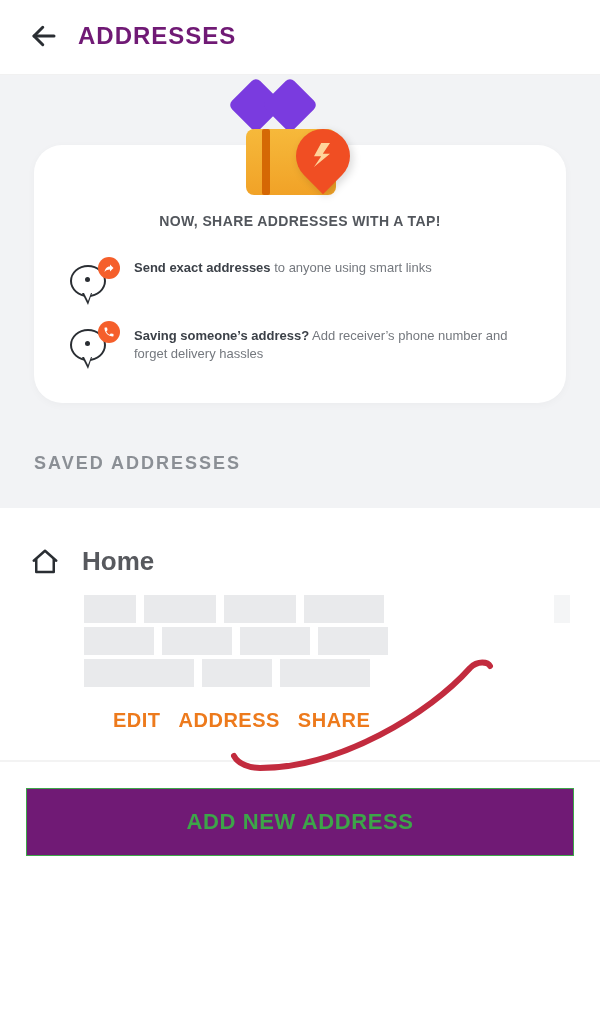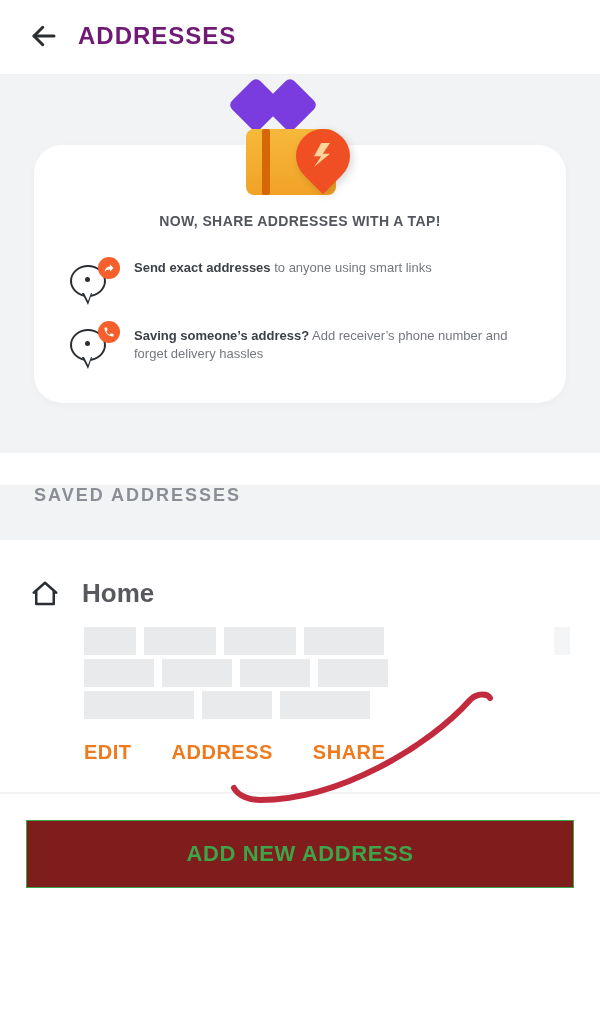--- a/index.html
+++ b/index.html
@@ -33,50 +33,50 @@
   .bubble:after { content:""; position:absolute; left:10px; bottom:-10px; width:0; height:0; border-left:6px solid transparent; border-right:4px solid transparent; border-top:12px solid #2a2e33;}
   .bubble:before { content:""; position:absolute; left:12px; bottom:-6px; width:0; height:0; border-left:4px solid transparent; border-right:3px solid transparent; border-top:8px solid #fff; z-index:1;}
   .dot { position:absolute; width:5px; height:5px; background:#2a2e33; border-radius:50%; left:15px; top:18px;}
   .badge { position:absolute; right:-6px; top:-2px; width:22px; height:22px; border-radius:50%; background:#f55f2b; display:flex; align-items:center; justify-content:center; color:#fff;}
   .badge svg { width:12px; height:12px; }
 
   .feature-text { font-size: 13px; line-height: 1.4; color: #74787e; }
   .feature-text b { color: #3c4148; font-weight: 700; }
 
   
-  .section-label { background:#f2f3f5; padding: 0 34px 34px 34px; font-size: 18px; letter-spacing: 2px; color: #8b8f95; font-weight: 600; margin-top: 32px; }
+  .section-label { background:#f2f3f5; padding: 0 34px 34px 34px; font-size: 18px; letter-spacing: 2px; color: #8b8f95; font-weight: 600; }
 
   
   .address-item { background:#fff; padding: 38px 30px 28px 30px; border-bottom: 2px solid #f3f3f3; }
   .address-head { display:flex; align-items:center; gap: 22px; margin-bottom: 14px; }
   .home-icon { width: 30px; height: 30px; }
   .addr-name { font-size: 26px; color:#57595e; font-weight: 700; }
 
   .redacted { margin-left: 54px; margin-bottom: 18px; height: 100px; position:relative;
     background-image:
       linear-gradient(90deg,#e9eaec 0 52px, transparent 52px 60px, #e9eaec 60px 132px, transparent 132px 140px, #e9eaec 140px 212px, transparent 212px 220px, #e9eaec 220px 300px, transparent 300px 470px, #f4f5f6 470px 100%),
       linear-gradient(#fff,#fff);
     background-size: 100% 28px, 100% 100%;
     background-position: 0 4px, 0 0;
     background-repeat: no-repeat;
     filter: blur(.2px);
   }
   .redacted .row2 { position:absolute; top:36px; left:0; height:28px; width:78%; display:flex; gap:8px;}
   .redacted .row2 span, .redacted .row3 span { background:#e9eaec; height:28px; display:inline-block; }
   .redacted .row3 { position:absolute; top:68px; left:0; height:28px; width:60%; display:flex; gap:8px;}
 
-  .addr-actions { margin-left: 54px; display:flex; gap: 40px; }
+  .addr-actions { margin-left: 83px; display:flex; gap: 18px; }
   .addr-actions button { background:none; border:none; color:#ed7a1c; font-size:20px; font-weight:800; letter-spacing:.5px; cursor:pointer; }
 
   
   .arrow-annot { position:absolute; pointer-events:none; }
 
   
   .add-wrap { padding: 26px; background:#fff; }
-  .add-btn { width:100%; border: 1.5px solid #3da549; background:#7f1d1d; color:#3da549; font-size:22px; font-weight:800; letter-spacing:.6px; padding: 20px 10px; cursor:pointer; }
+  .add-btn { width:100%; border: 1.5px solid #3da549; background:#701a75; color:#3da549; font-size:22px; font-weight:800; letter-spacing:.6px; padding: 20px 10px; cursor:pointer; }
 
 </style>
 </head>
 <body>
 
 <div class="header">
   <button class="back-btn">
     <svg width="30" height="30" viewBox="0 0 24 24" fill="none" stroke="#2a2e33" stroke-width="2.4" stroke-linecap="round" stroke-linejoin="round">
         <line x1="20" y1="12" x2="4" y2="12"></line>
         <polyline points="11 5 4 12 11 19"></polyline>

